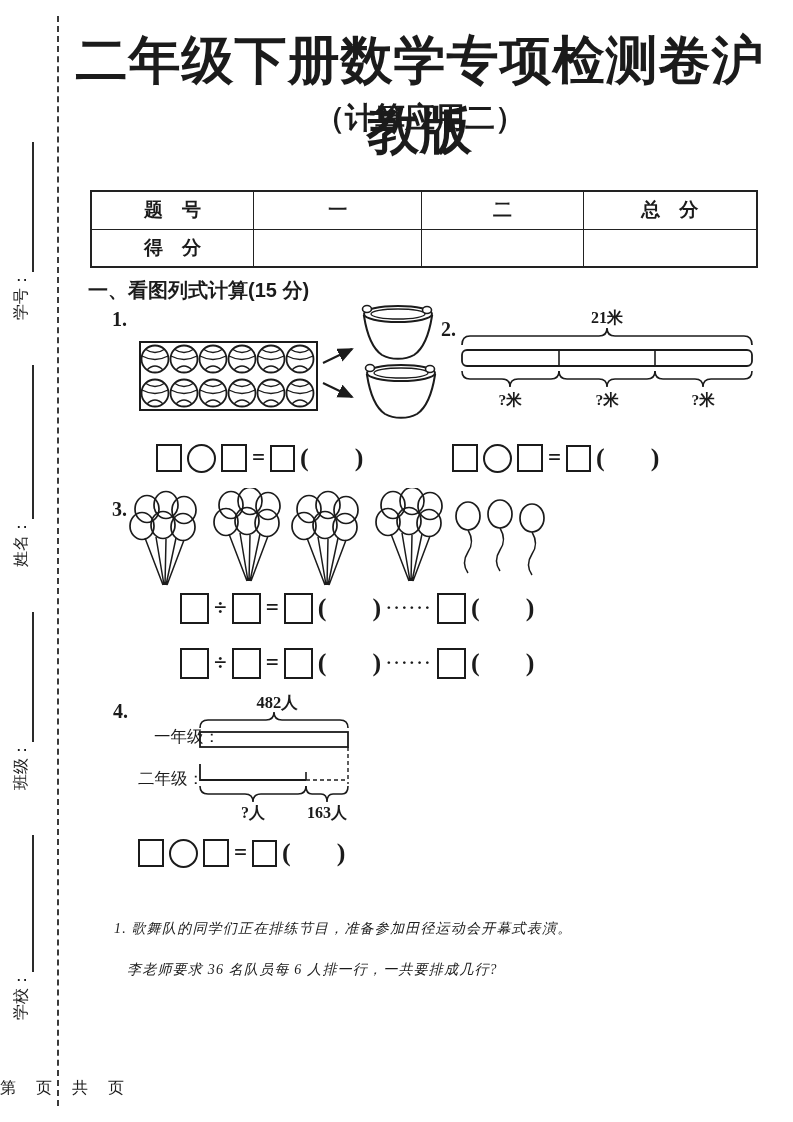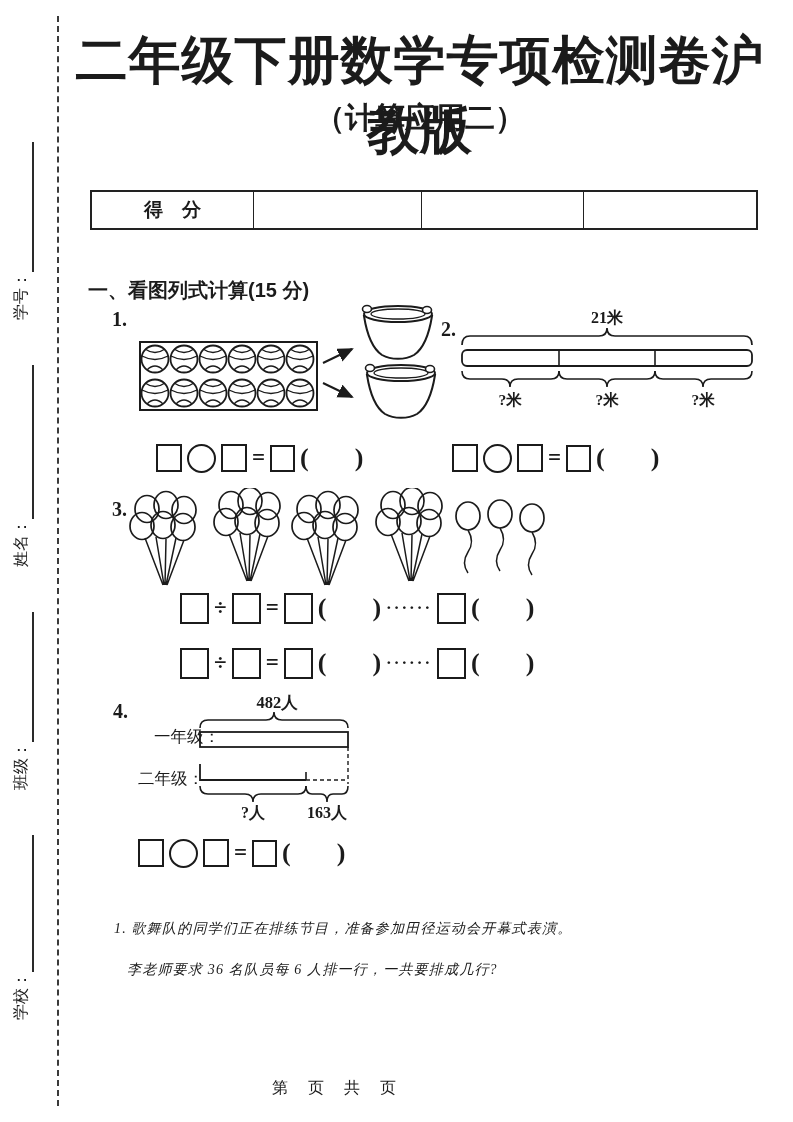--- a/index.html
+++ b/index.html
@@ -44,21 +44,21 @@
   .eq-box { display:inline-block; width:26px; height:28px; border:2px solid #1b1b1b; }
   .eq-box.lg { width:29px; height:31px; }
   .eq-box.sm { width:25px; height:27px; }
   .eq-circle { display:inline-block; width:29px; height:29px; border:2px solid #1b1b1b; border-radius:50%; }
   .eq-sym { font-size:23px; font-weight:bold; line-height:28px; }
   .eq-paren { font-size:26px; font-weight:bold; line-height:28px; }
   .eq-gap { display:inline-block; width:36px; }
   .eq-dots { font-size:17px; font-weight:bold; letter-spacing:2px; line-height:28px; }
 
   .prob-line { position:absolute; font-size:14px; letter-spacing:1.2px; white-space:nowrap;font-style:italic; }
-  .footer { position:absolute; left:0; top:1078px; width:670px; text-align:center; font-size:16px; letter-spacing:2px; }
+  .footer { position:absolute; left:0; top:1078px; width:670px; font-size:16px; letter-spacing:2px; }
 </style>
 </head>
 <body>
 
 <div class="page">
 
   <div class="cut-line"></div>
   <div class="side-strip">
     <span class="side-field">
       <span class="side-label">学校：</span>
@@ -82,20 +82,26 @@
   <div class="subtitle">（计算应用二）</div>
 
   <table class="score-table">
     <colgroup>
         <col style="width:24.4%">
         <col style="width:25.3%">
         <col style="width:24.2%">
         <col style="width:26.1%">
       </colgroup>
     <tbody>
+        <tr>
+      <td>题　号</td>
+      <td>一</td>
+      <td>二</td>
+      <td>总　分</td>
+    </tr>
     <tr>
       <td>得　分</td>
       <td></td>
       <td></td>
       <td></td>
     </tr>
   </tbody>
     </table>
 
   <div class="sec-heading" style="left:88px; top:277px;">一、看图列式计算(15 分)</div>

